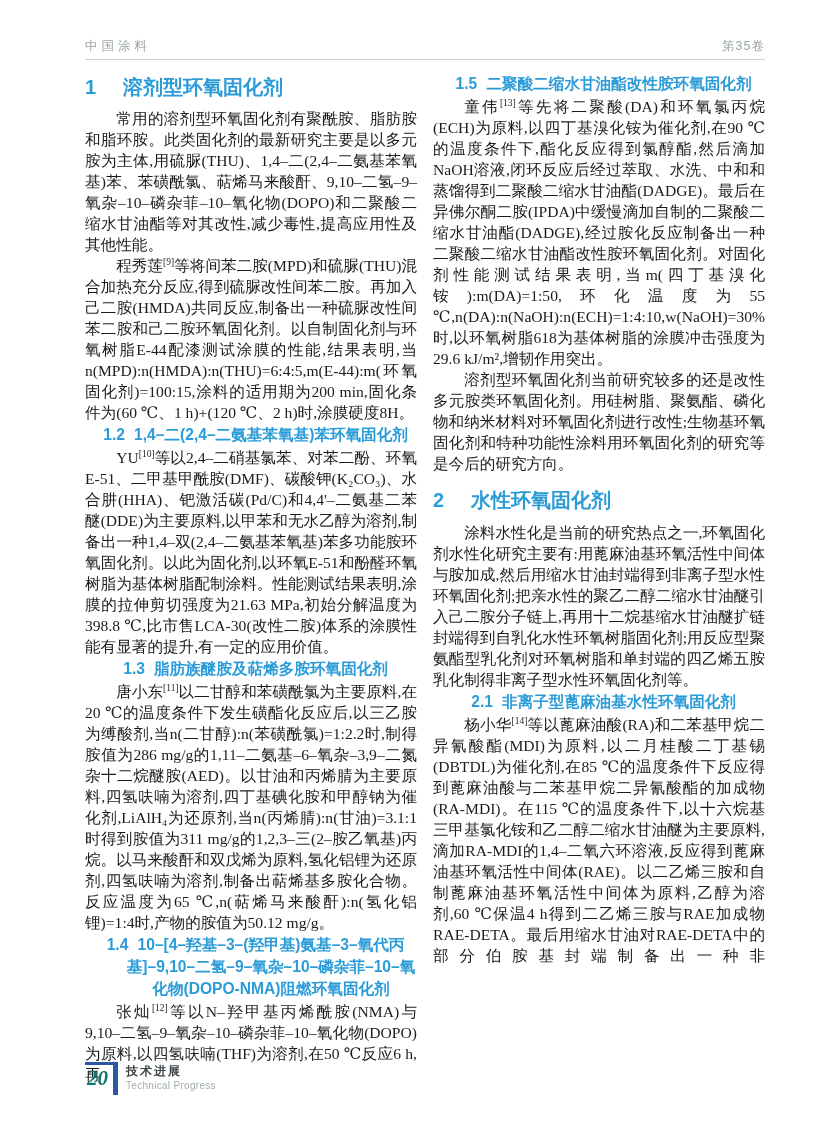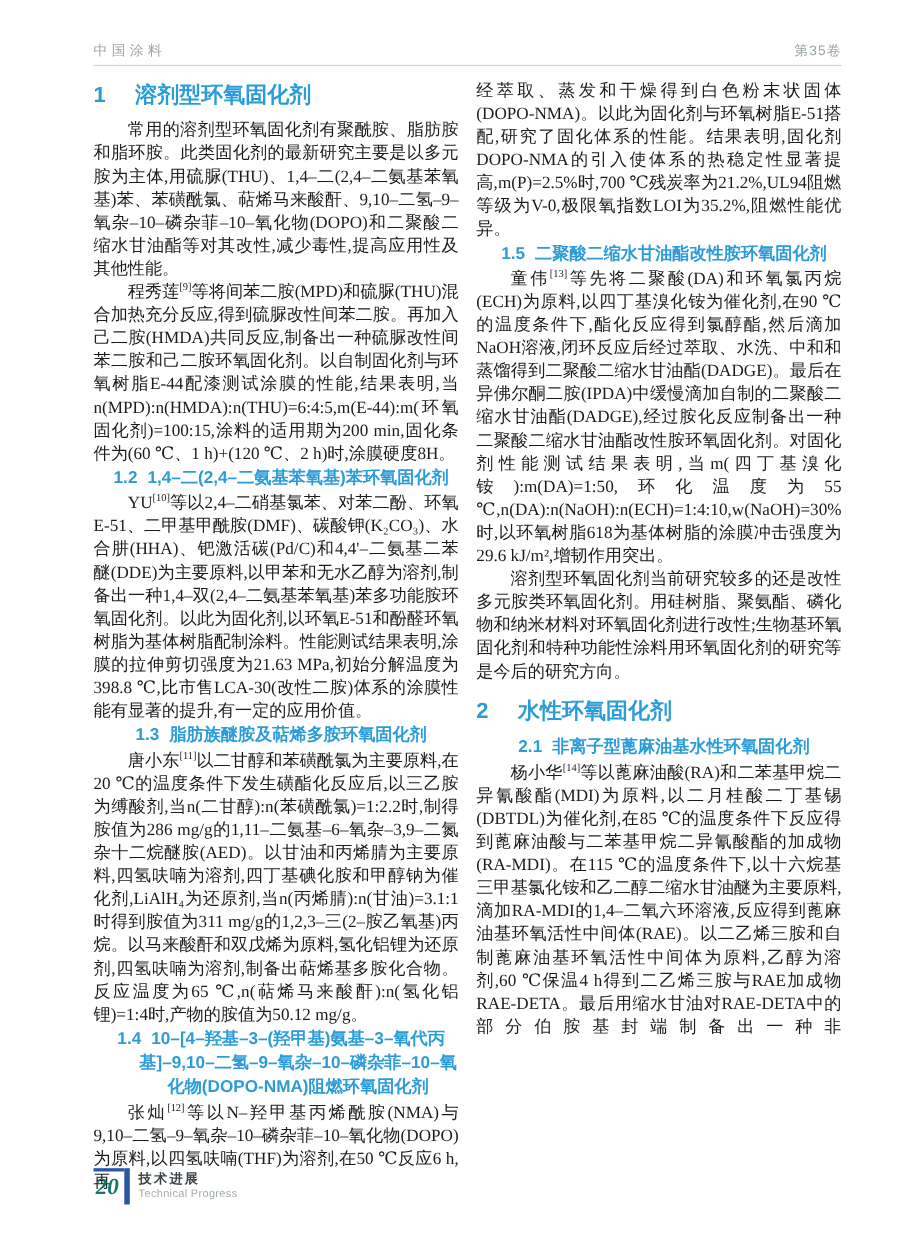--- a/index.html
+++ b/index.html
@@ -81,32 +81,32 @@
       </h2>
       <p>唐小东<sup>[11]</sup>以二甘醇和苯磺酰氯为主要原料,在20 ℃的温度条件下发生磺酯化反应后,以三乙胺为缚酸剂,当n(二甘醇):n(苯磺酰氯)=1:2.2时,制得胺值为286 mg/g的1,11–二氨基–6–氧杂–3,9–二氮杂十二烷醚胺(AED)。以甘油和丙烯腈为主要原料,四氢呋喃为溶剂,四丁基碘化胺和甲醇钠为催化剂,LiAlH₄为还原剂,当n(丙烯腈):n(甘油)=3.1:1时得到胺值为311 mg/g的1,2,3–三(2–胺乙氧基)丙烷。以马来酸酐和双戊烯为原料,氢化铝锂为还原剂,四氢呋喃为溶剂,制备出萜烯基多胺化合物。反应温度为65 ℃,n(萜烯马来酸酐):n(氢化铝锂)=1:4时,产物的胺值为50.12 mg/g。</p>
 
       <h2 class="sub">
         <span class="num">1.4</span><span>10–[4–羟基–3–(羟甲基)氨基–3–氧代丙基]–9,10–二氢–9–氧杂–10–磷杂菲–10–氧化物(DOPO-NMA)阻燃环氧固化剂</span>
       </h2>
       <p class="runon">张灿<sup>[12]</sup>等以N–羟甲基丙烯酰胺(NMA)与9,10–二氢–9–氧杂–10–磷杂菲–10–氧化物(DOPO)为原料,以四氢呋喃(THF)为溶剂,在50 ℃反应6 h,再</p>
     </div>
 
     <div class="col">
-      <p class="noindent">经萃取、蒸发和干燥得到白色粉末状固体(DOPO-NMA)。以此为固化剂与环氧树脂E-51搭配,研究了固化体系的性能。结果表明,固化剂DOPO-NMA的引入使体系的热稳定性显著提高,m(P)=2.5%时,700 ℃残炭率为21.2%,UL94阻燃等级为V-0,极限氧指数LOI为35.2%,阻燃性能优异。</p>
 
       <h2 class="sub">
         <span class="num">1.5</span><span>二聚酸二缩水甘油酯改性胺环氧固化剂</span>
       </h2>
       <p>童伟<sup>[13]</sup>等先将二聚酸(DA)和环氧氯丙烷(ECH)为原料,以四丁基溴化铵为催化剂,在90 ℃的温度条件下,酯化反应得到氯醇酯,然后滴加NaOH溶液,闭环反应后经过萃取、水洗、中和和蒸馏得到二聚酸二缩水甘油酯(DADGE)。最后在异佛尔酮二胺(IPDA)中缓慢滴加自制的二聚酸二缩水甘油酯(DADGE),经过胺化反应制备出一种二聚酸二缩水甘油酯改性胺环氧固化剂。对固化剂性能测试结果表明,当m(四丁基溴化铵):m(DA)=1:50,环化温度为55 ℃,n(DA):n(NaOH):n(ECH)=1:4:10,w(NaOH)=30%时,以环氧树脂618为基体树脂的涂膜冲击强度为29.6 kJ/m²,增韧作用突出。</p>
       <p>溶剂型环氧固化剂当前研究较多的还是改性多元胺类环氧固化剂。用硅树脂、聚氨酯、磷化物和纳米材料对环氧固化剂进行改性;生物基环氧固化剂和特种功能性涂料用环氧固化剂的研究等是今后的研究方向。</p>
 
       <h1 class="sec mid">
         <span class="num">2</span>
         <span>水性环氧固化剂</span>
       </h1>
+      <p>涂料水性化是当前的研究热点之一,环氧固化剂水性化研究主要有:用蓖麻油基环氧活性中间体与胺加成,然后用缩水甘油封端得到非离子型水性环氧固化剂;把亲水性的聚乙二醇二缩水甘油醚引入己二胺分子链上,再用十二烷基缩水甘油醚扩链封端得到自乳化水性环氧树脂固化剂;用反应型聚氨酯型乳化剂对环氧树脂和单封端的四乙烯五胺乳化制得非离子型水性环氧固化剂等。</p>
 
       <h2 class="sub">
         <span class="num">2.1</span><span>非离子型蓖麻油基水性环氧固化剂</span>
       </h2>
       <p class="runon">杨小华<sup>[14]</sup>等以蓖麻油酸(RA)和二苯基甲烷二异氰酸酯(MDI)为原料,以二月桂酸二丁基锡(DBTDL)为催化剂,在85 ℃的温度条件下反应得到蓖麻油酸与二苯基甲烷二异氰酸酯的加成物(RA-MDI)。在115 ℃的温度条件下,以十六烷基三甲基氯化铵和乙二醇二缩水甘油醚为主要原料,滴加RA-MDI的1,4–二氧六环溶液,反应得到蓖麻油基环氧活性中间体(RAE)。以二乙烯三胺和自制蓖麻油基环氧活性中间体为原料,乙醇为溶剂,60 ℃保温4 h得到二乙烯三胺与RAE加成物RAE-DETA。最后用缩水甘油对RAE-DETA中的部分伯胺基封端制备出一种非</p>
     </div>
 
   </div>
 
   <div class="footer">

